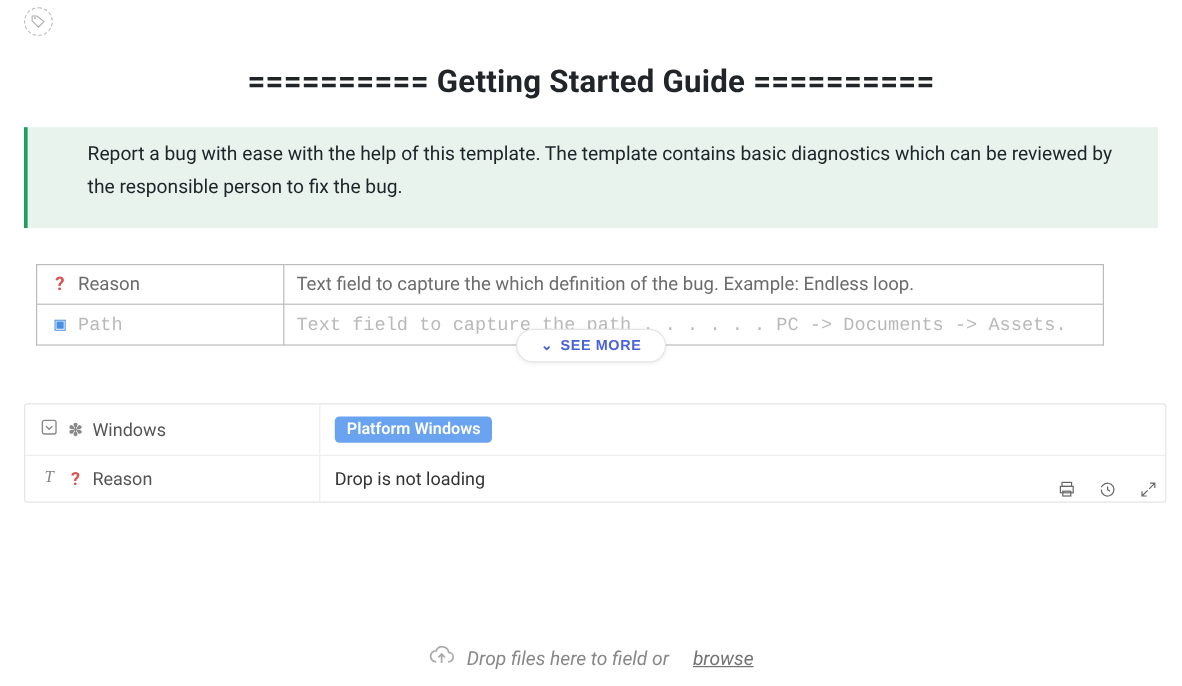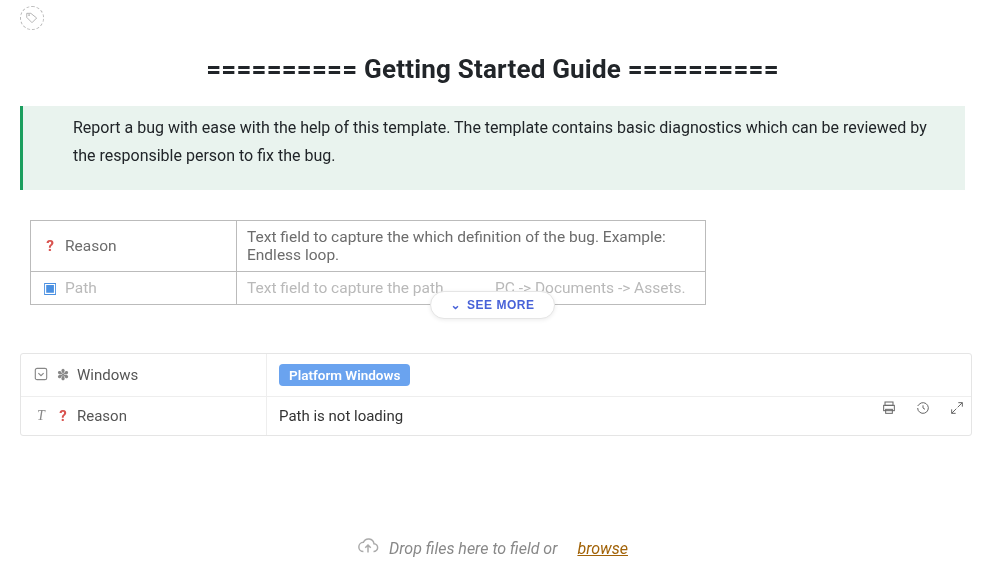--- a/index.html
+++ b/index.html
@@ -50,33 +50,33 @@
       margin-bottom: 30px;
     }
     .intro-line {
       font-size: 16px;
       margin-bottom: 16px;
       color: #212529;
     }
     .fields-table {
       border: 1px solid #bbb;
       border-collapse: collapse;
-      width: 676px;
+      width: 890px;
       margin-left: 10px;
     }
     .fields-table td {
       border: 1px solid #bbb;
       padding: 7px 10px;
       font-size: 15.5px;
       vertical-align: middle;
       color: #6c6c6c;
     }
     .fields-table .col-name { width: 206px; }
     .fields-table .col-desc {}
-    .row-faded td { color: #b9b9b9; }
+    .row-faded td { color: #b9b9b9; font-family: Liberation Mono, monospace; }
     .ficon { display:inline-block; width:18px; text-align:center; margin-right:6px; }
     .ri-reason { color:#d9534f; font-weight:700; }
     .ri-path { color:#4a90e2; }
     .see-more-wrap {
       position: relative;
       height: 0;
     }
     .see-more-btn {
       position: absolute;
       left: 50%;
@@ -160,21 +160,21 @@
       align-items:center;
       justify-content:center;
       gap:10px;
       font-size:16px;
       font-style:italic;
       color:#888;
       background:#fff;
     }
     .dropzone .cloud { color:#aaa; }
     .dropzone .browse {
-      color:#a16207;
+      color:#737373;
       text-decoration: underline;
       cursor:pointer;
       font-style: italic;
       margin-left: 16px;
     }
   </style>
 </head>
 <body>
 
 <div class="content-wrap">
@@ -252,21 +252,21 @@
       <div class="detail-value">
         <span class="tag-pill">Platform Windows</span>
       </div>
     </div>
     <div class="detail-row">
       <div class="detail-label">
         <span class="type-icon italic-T">T</span>
         <span class="field-icon q-i">?</span>
         <span>Reason</span>
       </div>
-      <div class="detail-value">Path is not loading</div>
+      <div class="detail-value">Drop is not loading</div>
     </div>
   </div>
 
 </div>
 
 <div class="dropzone">
   <span class="cloud">
     <svg viewBox="0 0 24 24" width="22" height="22">
         <path d="M7 18a5 5 0 0 1 0-10 6 6 0 0 1 11.5 1.5A4 4 0 0 1 18 18" fill="none" stroke="#aaa" stroke-width="1.6"></path>
         <path d="M12 12v7M9 14l3-3 3 3" fill="none" stroke="#aaa" stroke-width="1.6"></path>

